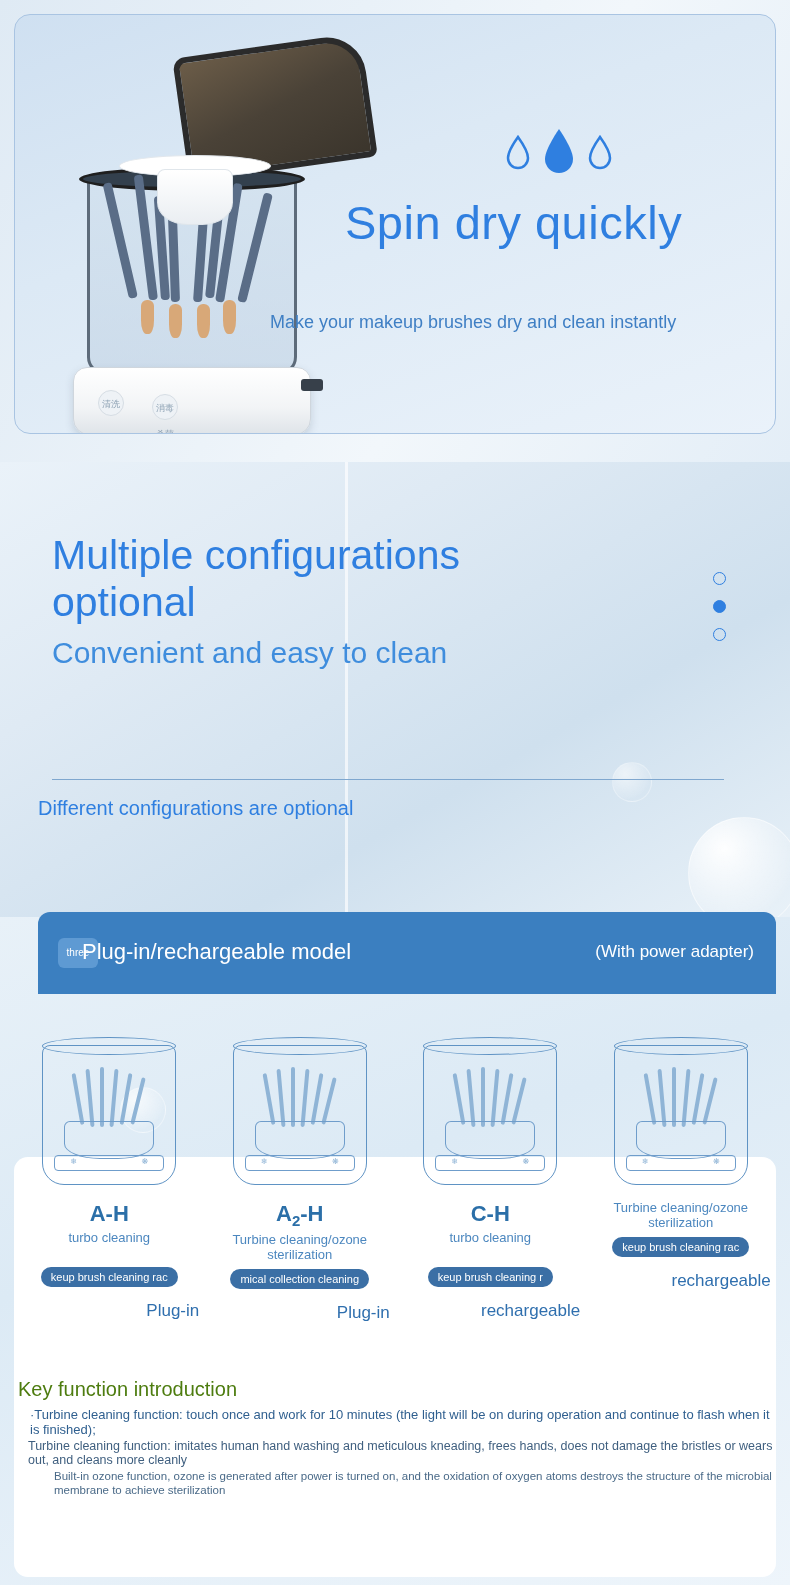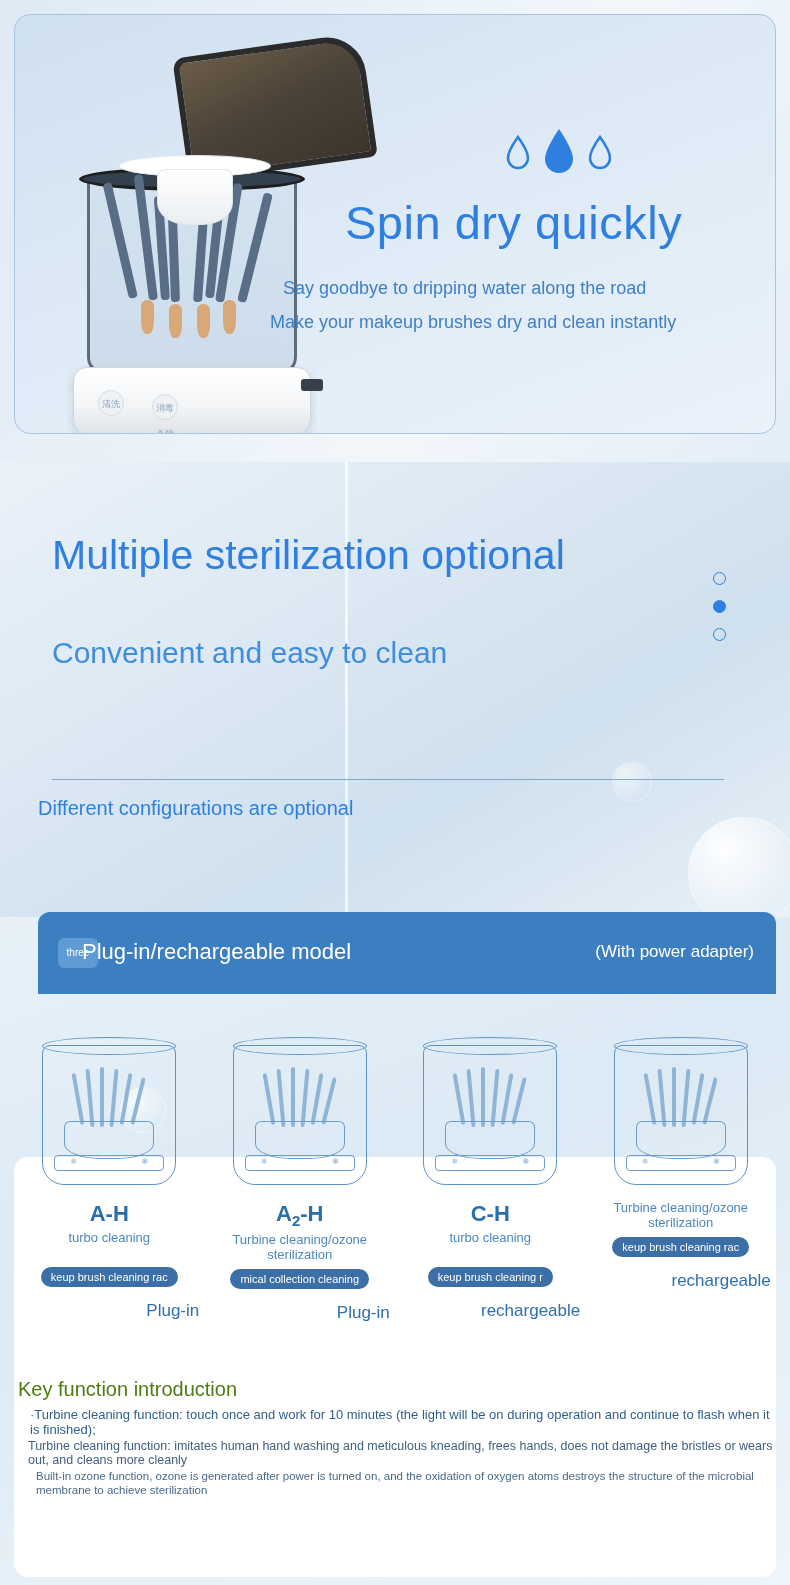--- a/index.html
+++ b/index.html
@@ -324,21 +324,21 @@
   }
   .fn-list {
     position: absolute;
     left: 14px; top: 1407px;
     width: 762px;
     color: #3a4a5a;
   }
   .fn-item { margin-bottom: 2px; }
   .fn-l1 { font-size: 13px; color: #2f5f8f; padding-left: 16px; }
   .fn-l2 { font-size: 12.5px; color: #3f5f7f; padding-left: 14px; }
-  .fn-l3 { font-size: 11.5px; color: #4a6a88; padding-left: 22px; line-height: 1.25; }
+  .fn-l3 { font-size: 11.5px; color: #4a6a88; padding-left: 22px; line-height: 1.25; margin-left: 18px; }
 </style>
 </head>
 <body>
 
 <div class="hero">
   <div class="hero-card">
 
     <div class="device">
       <div class="lid"></div>
       <div class="jar"></div>
@@ -373,31 +373,30 @@
 
     <div class="drops">
       <svg width="110" height="48" viewBox="0 0 110 48">
         <path d="M14 10 C14 10 4 24 4 31 a10 10 0 0 0 20 0 C24 24 14 10 14 10 Z" fill="none" stroke="#2f7fe0" stroke-width="2.5"></path>
         <path d="M55 2 C55 2 41 22 41 32 a14 14 0 0 0 28 0 C69 22 55 2 55 2 Z" fill="#2f7fe0"></path>
         <path d="M96 10 C96 10 86 24 86 31 a10 10 0 0 0 20 0 C106 24 96 10 96 10 Z" fill="none" stroke="#2f7fe0" stroke-width="2.5"></path>
       </svg>
     </div>
 
     <div class="hero-title">Spin dry quickly</div>
-    <div class="hero-sub1">Say goodbye to dripping water along the road</div>
     <div class="hero-sub2">Make your makeup brushes dry and clean instantly</div>
   </div>
 </div>
 
 <div class="sec2">
   <div class="sheen"></div>
   <div class="bubble" style="left:688px; top:355px; width:112px; height:112px;"></div>
   <div class="bubble" style="left:612px; top:300px; width:40px; height:40px; opacity:.6;"></div>
 
-  <div class="sec2-title">Multiple sterilization optional</div>
+  <div class="sec2-title">Multiple configurations optional</div>
   <div class="sec2-sub">Convenient and easy to clean</div>
 
   <div class="dots">
     <div class="dot"></div>
     <div class="dot active"></div>
     <div class="dot"></div>
   </div>
 
   <div class="divider"></div>
   <div class="sec2-note">Different configurations are optional</div>

